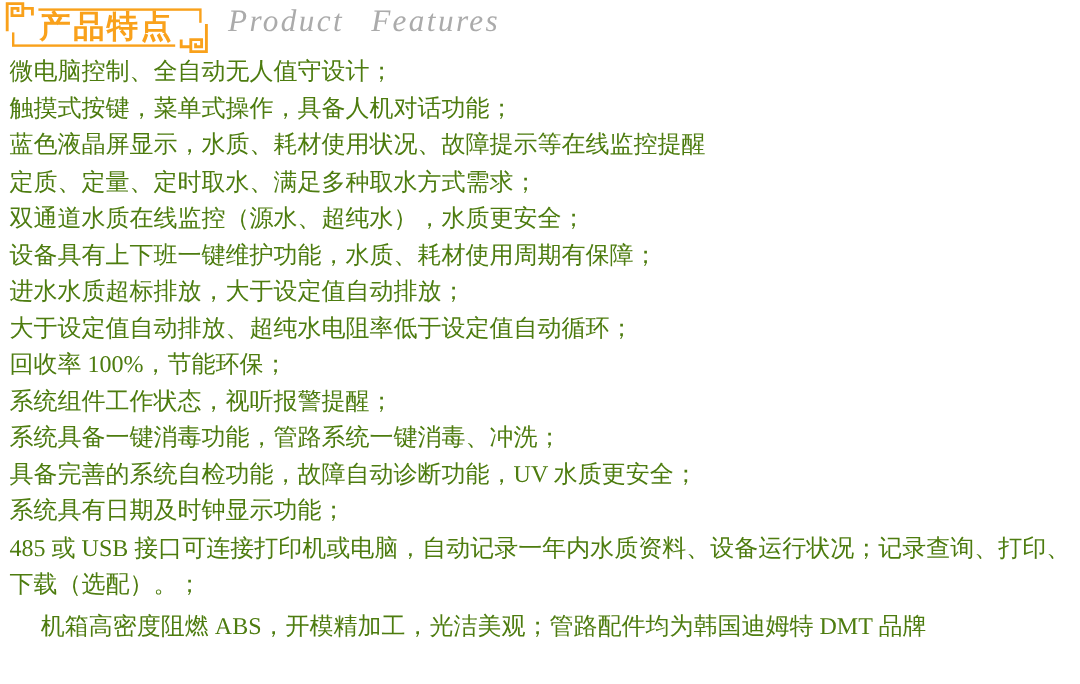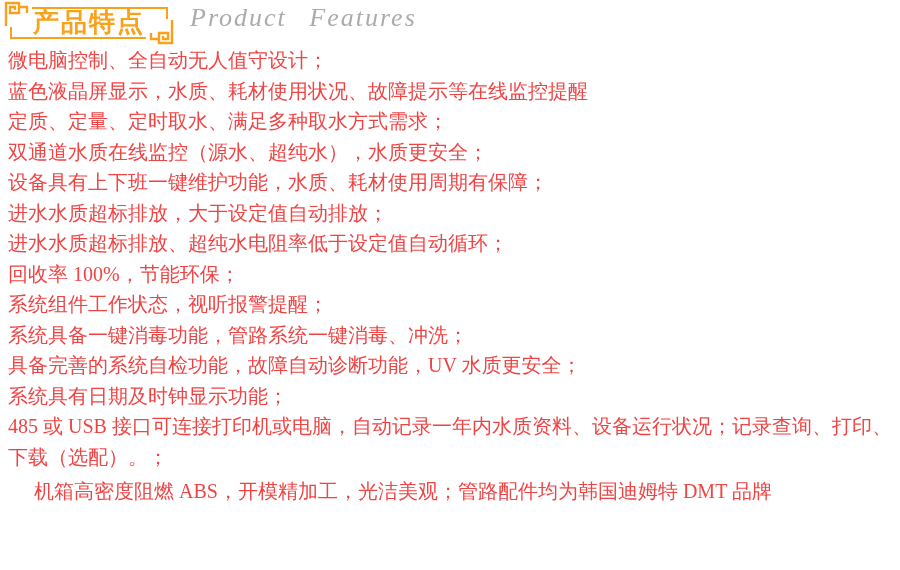--- a/index.html
+++ b/index.html
@@ -40,21 +40,21 @@
     font-style: italic;
     font-size: 26px; color: #ABABAB;
     letter-spacing: 2px; word-spacing: 14px;
     white-space: nowrap;
   }
 
   
   .content {
     position: absolute; left: 8px; top: 45px;
     width: 892px;
-    font-size: 20px; color: #ef4444;
+    font-size: 20px; color: #4d7c0f;
     line-height: 30.5px;
     white-space: nowrap;
   }
   .content .line { height: 30.5px; }
   .content .line:last-child { margin-top: 4px; margin-left: 26px; }
 </style>
 </head>
 <body>
 
 <div class="page">
@@ -75,26 +75,27 @@
           <path d="M15 7 L23 7 L23 13" stroke="#F9A11B" stroke-width="2.4" fill="none"></path>
         </svg>
       </span>
     </div>
 
     <div class="subtitle">Product Features</div>
   </div>
 
   <div class="content" id="feature-list">
       <div class="line">微电脑控制、全自动无人值守设计；</div>
+      <div class="line">触摸式按键，菜单式操作，具备人机对话功能；</div>
       <div class="line">蓝色液晶屏显示，水质、耗材使用状况、故障提示等在线监控提醒</div>
       <div class="line">定质、定量、定时取水、满足多种取水方式需求；</div>
       <div class="line">双通道水质在线监控（源水、超纯水），水质更安全；</div>
       <div class="line">设备具有上下班一键维护功能，水质、耗材使用周期有保障；</div>
       <div class="line">进水水质超标排放，大于设定值自动排放；</div>
-      <div class="line">进水水质超标排放、超纯水电阻率低于设定值自动循环；</div>
+      <div class="line">大于设定值自动排放、超纯水电阻率低于设定值自动循环；</div>
       <div class="line">回收率 100%，节能环保；</div>
       <div class="line">系统组件工作状态，视听报警提醒；</div>
       <div class="line">系统具备一键消毒功能，管路系统一键消毒、冲洗；</div>
       <div class="line">具备完善的系统自检功能，故障自动诊断功能，UV 水质更安全；</div>
       <div class="line">系统具有日期及时钟显示功能；</div>
       <div class="line">485 或 USB 接口可连接打印机或电脑，自动记录一年内水质资料、设备运行状况；记录查询、打印、</div>
       <div class="line">下载（选配）。；</div>
       <div class="line">机箱高密度阻燃 ABS，开模精加工，光洁美观；管路配件均为韩国迪姆特 DMT 品牌</div>
     </div>
 

